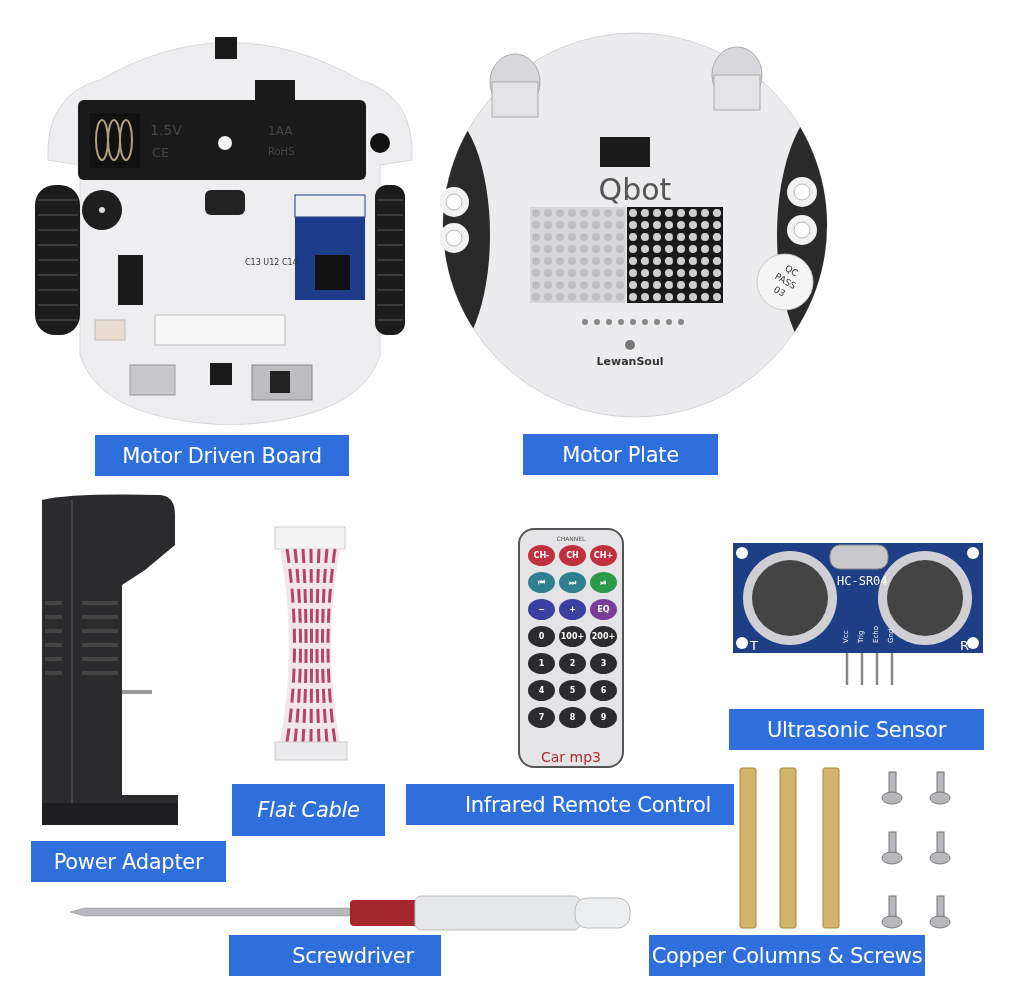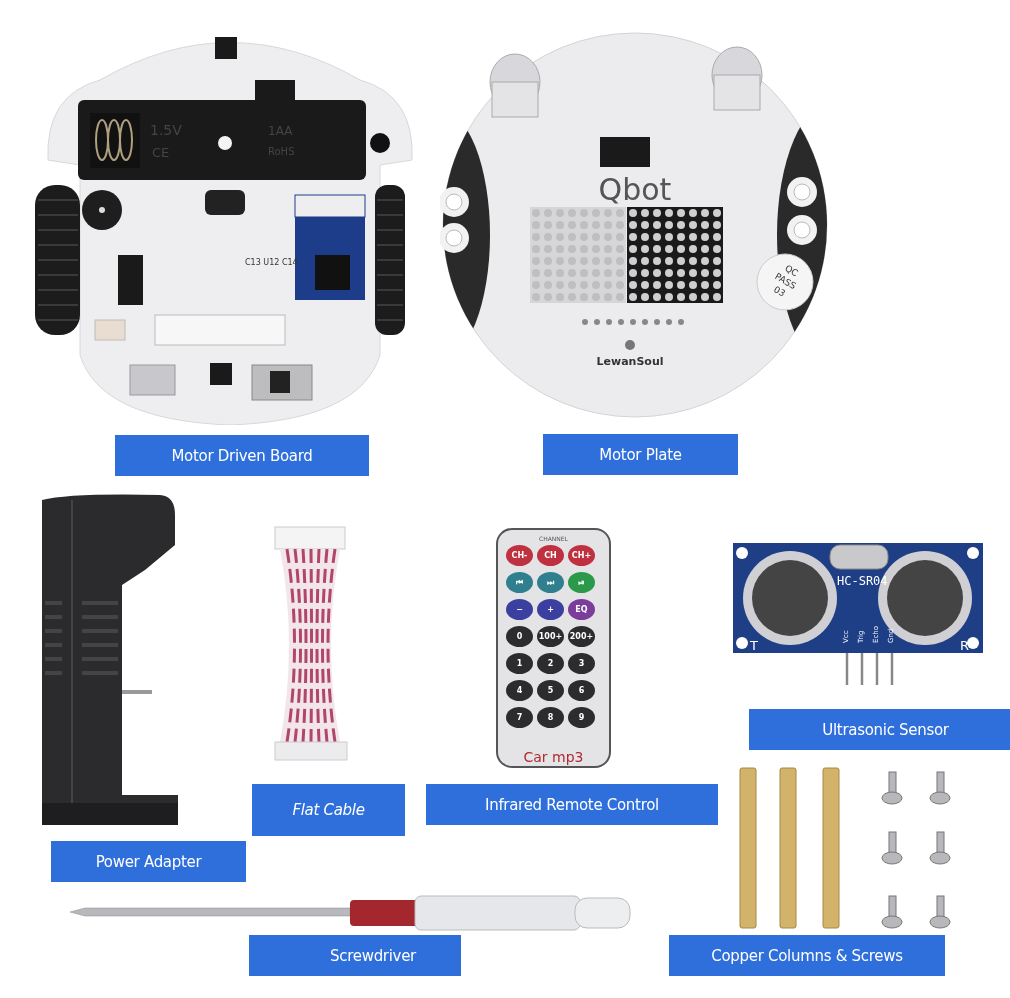--- a/index.html
+++ b/index.html
@@ -1,17 +1,17 @@
 <!DOCTYPE html>
 <html><head>
 <meta charset="utf-8">
 <style>
   html,body{margin:0;padding:0;background:#ffffff;}
   body{width:1010px;height:998px;position:relative;overflow:hidden;font-family:"Liberation Sans","DejaVu Sans",sans-serif;}
-  .label{position:absolute;background:#2f6fdc;color:#ffffff;font-family:"DejaVu Sans","Liberation Sans",sans-serif;font-size:15px;display:flex;align-items:center;justify-content:center;letter-spacing:-0.3px;white-space:nowrap;margin-left:20px;}
+  .label{position:absolute;background:#2f6fdc;color:#ffffff;font-family:"DejaVu Sans","Liberation Sans",sans-serif;font-size:21px;display:flex;align-items:center;justify-content:center;letter-spacing:-0.3px;white-space:nowrap;}
   .item{position:absolute;}
   svg{display:block;}
 </style>
 </head>
 <body>
 
 <div class="item" style="left:30px;top:25px;width:400px;height:400px;">
   <svg width="400" height="400" viewBox="0 0 400 400">
 
     <path d="M70,55 Q200,-20 330,55 Q385,70 382,135 L350,140 L350,330 Q330,395 200,400 Q70,395 50,330 L50,140 L18,135 Q15,70 70,55 Z" fill="#eeeef0" stroke="#d8d8dc"></path>
@@ -209,21 +209,21 @@
       <path d="M51,29 Q52,125 51,222" fill="none"></path>
       <path d="M59,29 Q55,125 59,222" fill="none"></path>
       <path d="M67,29 Q58,125 67,222" fill="none"></path>
       <path d="M75,29 Q61,125 75,222" fill="none"></path>
     </g>
     <rect x="15" y="222" width="72" height="18" fill="#ececee" stroke="#ccc"></rect>
   </svg>
 </div>
 <div class="label" style="left:232px;top:784px;width:153px;height:52px;font-style:italic;">Flat Cable</div>
 
-<div class="item" style="left:496px;top:528px;width:115px;height:240px;">
+<div class="item" style="left:518px;top:528px;width:106px;height:240px;">
   <div style="position:absolute;inset:0;background:#e4e4e6;border:2px solid #555;border-radius:16px;"></div>
   <div style="position:absolute;left:0;right:0;top:7px;text-align:center;font-size:6px;color:#555;font-family:'DejaVu Sans',sans-serif;">CHANNEL</div>
   <div id="remote-grid" style="position:absolute;left:10px;top:17px;width:95px;display:grid;grid-template-columns:repeat(3,27px);column-gap:4px;row-gap:6px;">
       <div style="width: 27px; height: 21px; border-radius: 50%; color: rgb(255, 255, 255); font-size: 8px; font-weight: bold; display: flex; align-items: center; justify-content: center; font-family: &quot;DejaVu Sans&quot;, sans-serif; background: rgb(192, 49, 63);">CH-</div>
       <div style="width: 27px; height: 21px; border-radius: 50%; color: rgb(255, 255, 255); font-size: 8px; font-weight: bold; display: flex; align-items: center; justify-content: center; font-family: &quot;DejaVu Sans&quot;, sans-serif; background: rgb(192, 49, 63);">CH</div>
       <div style="width: 27px; height: 21px; border-radius: 50%; color: rgb(255, 255, 255); font-size: 8px; font-weight: bold; display: flex; align-items: center; justify-content: center; font-family: &quot;DejaVu Sans&quot;, sans-serif; background: rgb(192, 49, 63);">CH+</div>
       <div style="width: 27px; height: 21px; border-radius: 50%; color: rgb(255, 255, 255); font-size: 8px; font-weight: bold; display: flex; align-items: center; justify-content: center; font-family: &quot;DejaVu Sans&quot;, sans-serif; background: rgb(47, 127, 143);">⏮</div>
       <div style="width: 27px; height: 21px; border-radius: 50%; color: rgb(255, 255, 255); font-size: 8px; font-weight: bold; display: flex; align-items: center; justify-content: center; font-family: &quot;DejaVu Sans&quot;, sans-serif; background: rgb(47, 127, 143);">⏭</div>
       <div style="width: 27px; height: 21px; border-radius: 50%; color: rgb(255, 255, 255); font-size: 8px; font-weight: bold; display: flex; align-items: center; justify-content: center; font-family: &quot;DejaVu Sans&quot;, sans-serif; background: rgb(42, 154, 74);">⏯</div>
       <div style="width: 27px; height: 21px; border-radius: 50%; color: rgb(255, 255, 255); font-size: 8px; font-weight: bold; display: flex; align-items: center; justify-content: center; font-family: &quot;DejaVu Sans&quot;, sans-serif; background: rgb(59, 63, 160);">−</div>
@@ -237,21 +237,21 @@
       <div style="width: 27px; height: 21px; border-radius: 50%; color: rgb(255, 255, 255); font-size: 8px; font-weight: bold; display: flex; align-items: center; justify-content: center; font-family: &quot;DejaVu Sans&quot;, sans-serif; background: rgb(44, 44, 46);">3</div>
       <div style="width: 27px; height: 21px; border-radius: 50%; color: rgb(255, 255, 255); font-size: 8px; font-weight: bold; display: flex; align-items: center; justify-content: center; font-family: &quot;DejaVu Sans&quot;, sans-serif; background: rgb(44, 44, 46);">4</div>
       <div style="width: 27px; height: 21px; border-radius: 50%; color: rgb(255, 255, 255); font-size: 8px; font-weight: bold; display: flex; align-items: center; justify-content: center; font-family: &quot;DejaVu Sans&quot;, sans-serif; background: rgb(44, 44, 46);">5</div>
       <div style="width: 27px; height: 21px; border-radius: 50%; color: rgb(255, 255, 255); font-size: 8px; font-weight: bold; display: flex; align-items: center; justify-content: center; font-family: &quot;DejaVu Sans&quot;, sans-serif; background: rgb(44, 44, 46);">6</div>
       <div style="width: 27px; height: 21px; border-radius: 50%; color: rgb(255, 255, 255); font-size: 8px; font-weight: bold; display: flex; align-items: center; justify-content: center; font-family: &quot;DejaVu Sans&quot;, sans-serif; background: rgb(44, 44, 46);">7</div>
       <div style="width: 27px; height: 21px; border-radius: 50%; color: rgb(255, 255, 255); font-size: 8px; font-weight: bold; display: flex; align-items: center; justify-content: center; font-family: &quot;DejaVu Sans&quot;, sans-serif; background: rgb(44, 44, 46);">8</div>
       <div style="width: 27px; height: 21px; border-radius: 50%; color: rgb(255, 255, 255); font-size: 8px; font-weight: bold; display: flex; align-items: center; justify-content: center; font-family: &quot;DejaVu Sans&quot;, sans-serif; background: rgb(44, 44, 46);">9</div>
     </div>
   <div style="position:absolute;left:0;right:0;top:221px;text-align:center;font-size:14px;color:#b02a30;font-family:'DejaVu Sans',sans-serif;">Car mp3</div>
 </div>
-<div class="label" style="left:406px;top:784px;width:292px;height:41px;">Infrared Remote Control</div>
+<div class="label" style="left:406px;top:784px;width:292px;height:41px;padding-left:36px;">Infrared Remote Control</div>
 
 <div class="item" style="left:730px;top:535px;width:255px;height:160px;">
   <svg width="255" height="160" viewBox="0 0 255 160">
     <rect x="3" y="8" width="250" height="110" fill="#1e3f86"></rect>
     <circle cx="12" cy="18" r="6" fill="#fff"></circle>
       <circle cx="243" cy="18" r="6" fill="#fff"></circle>
     <circle cx="12" cy="108" r="6" fill="#fff"></circle>
       <circle cx="243" cy="108" r="6" fill="#fff"></circle>
     <rect x="100" y="10" width="58" height="24" rx="10" fill="#c9c9cc" stroke="#888"></rect>
     <circle cx="60" cy="63" r="47" fill="#d0d0d4"></circle>
@@ -266,21 +266,21 @@
     <text x="148" y="108" font-size="7" fill="#fff" transform="rotate(-90 148 108)" font-family="DejaVu Sans, sans-serif">Echo</text>
     <text x="163" y="108" font-size="7" fill="#fff" transform="rotate(-90 163 108)" font-family="DejaVu Sans, sans-serif">Gnd</text>
     <g stroke="#888" stroke-width="2.5">
       <line x1="117" y1="118" x2="117" y2="150"></line>
         <line x1="132" y1="118" x2="132" y2="150"></line>
         <line x1="147" y1="118" x2="147" y2="150"></line>
         <line x1="162" y1="118" x2="162" y2="150"></line>
     </g>
   </svg>
 </div>
-<div class="label" style="left:729px;top:709px;width:255px;height:41px;padding-left:9px;">Ultrasonic Sensor</div>
+<div class="label" style="left:729px;top:709px;width:255px;height:41px;">Ultrasonic Sensor</div>
 
 <div class="item" style="left:65px;top:890px;width:580px;height:45px;">
   <svg width="580" height="45" viewBox="0 0 580 45">
     <path d="M5,22 L20,18 L285,18 L285,26 L20,26 Z" fill="#b9b9bd" stroke="#888" stroke-width="0.5"></path>
     <rect x="285" y="10" width="70" height="26" rx="4" fill="#a3272d"></rect>
     <rect x="350" y="6" width="165" height="34" rx="6" fill="#e5e7ea" stroke="#bbb"></rect>
     <rect x="510" y="8" width="55" height="30" rx="12" fill="#eceef0" stroke="#bbb"></rect>
   </svg>
 </div>
 <div class="label" style="left:229px;top:935px;width:176px;height:41px;padding-left:36px;">Screwdriver</div>

